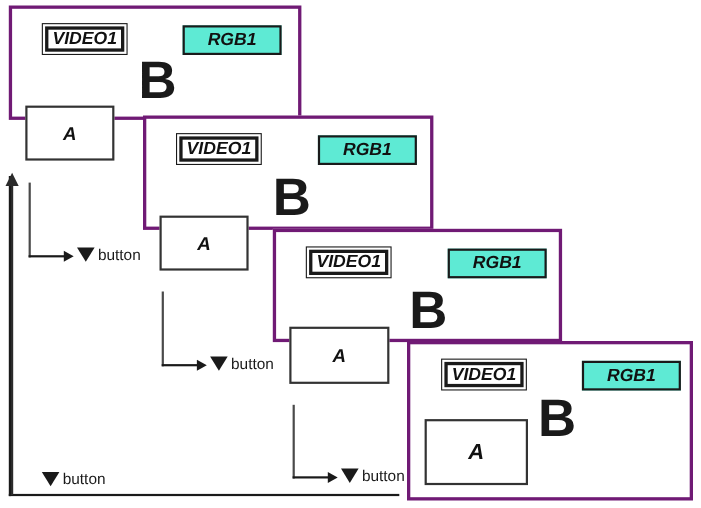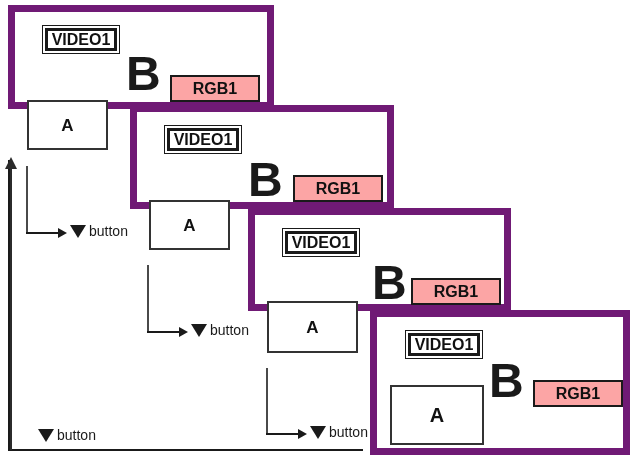--- a/index.html
+++ b/index.html
@@ -16,22 +16,23 @@
     background:#1a1a1a;
   }
   .frame-bottom{
     position:absolute;left:8px;top:449px;width:355px;height:2px;
     background:#1a1a1a;
   }
   
   .panel{
     position:absolute;
     background:#ffffff;
-    border:7px solid #701a75;
-    box-sizing:border-box;
+    border:3px solid #701a75;
+    box-sizing:border-box;
+    font-style:italic;
   }
   
   .video-box{
     position:absolute;
     box-sizing:border-box;
     background:#ffffff;
     border:1px solid #1a1a1a;
     padding:2px;
   }
   .video-inner{
@@ -44,23 +45,23 @@
   .video-inner span{
     font-weight:bold;
     color:#111111;
     letter-spacing:0px;
     line-height:1;
   }
   
   .rgb-box{
     position:absolute;
     box-sizing:border-box;
-    background:#fca5a5;
+    background:#5eead4;
     border:2px solid #1a1a1a;
-    display:flex;align-items:center;justify-content:center;margin-top:48px;
+    display:flex;align-items:center;justify-content:center;
   }
   .rgb-box span{
     font-weight:bold;color:#111111;line-height:1;
   }
   
   .a-box{
     position:absolute;
     box-sizing:border-box;
     background:#ffffff;
     border:2px solid #333333;

